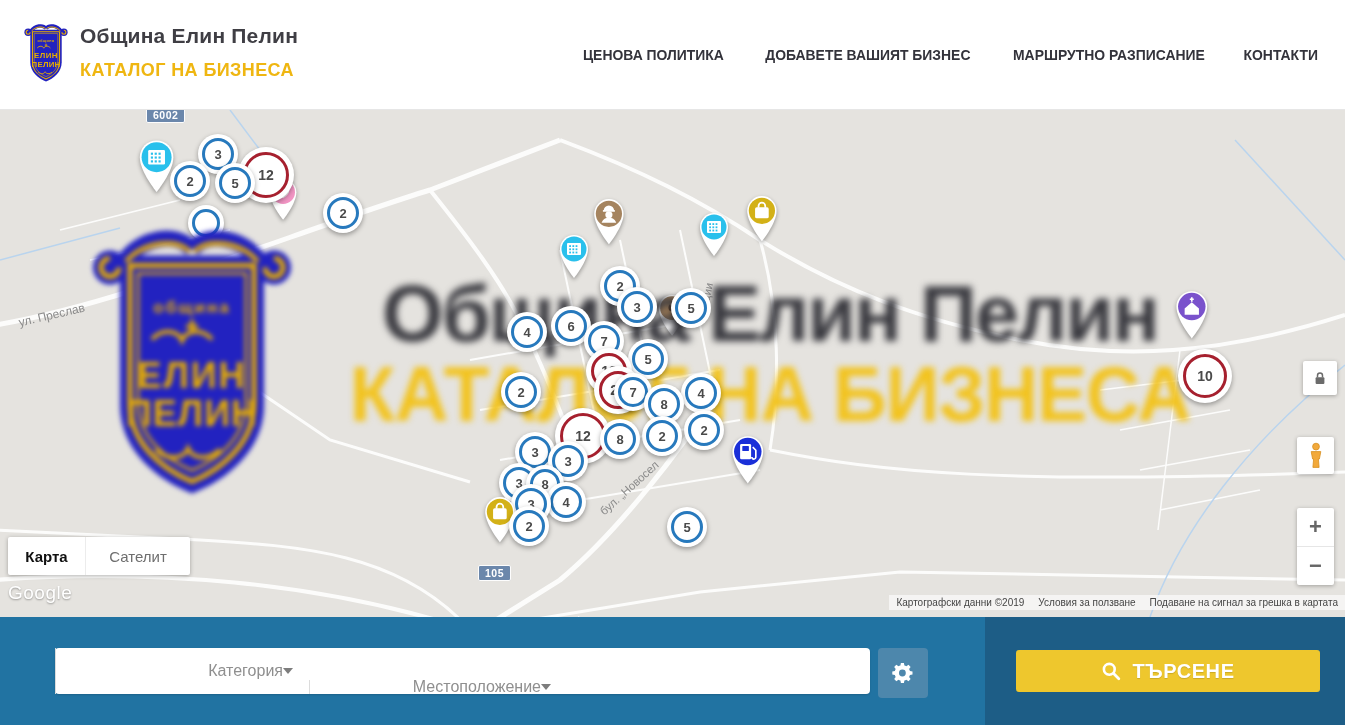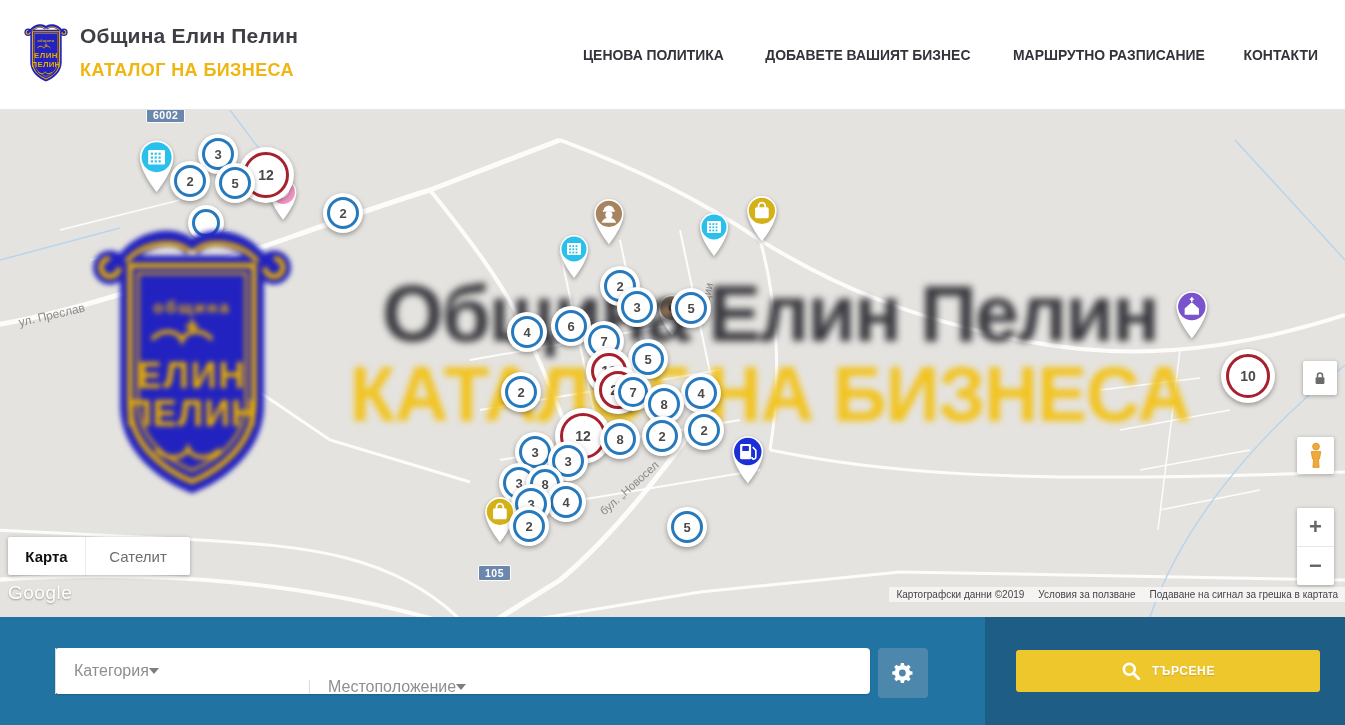--- a/index.html
+++ b/index.html
@@ -41,21 +41,21 @@
   .pin{position:absolute;filter:drop-shadow(0 2px 2px rgba(0,0,0,.35));cursor:pointer;}
 
   
   .maptype{position:absolute;left:8px;top:427px;height:38px;display:flex;background:#fff;border-radius:2px;
     box-shadow:0 1px 4px rgba(0,0,0,.3);z-index:600;overflow:hidden;}
   .maptype .seg{display:flex;align-items:center;justify-content:center;font-size:15px;cursor:pointer;}
   .maptype .seg.sel{width:77px;font-weight:700;color:#111;}
   .maptype .seg.uns{width:104px;color:#6e6e6e;border-left:1px solid #ececec;}
   .glogo{position:absolute;left:8px;top:472px;z-index:600;color:#fff;font-size:19px;font-weight:500;
     letter-spacing:.5px;text-shadow:0 1px 2px rgba(0,0,0,.35);}
-  .attrib{position:absolute;right:0;bottom:15px;z-index:600;display:flex;gap:0;
+  .attrib{position:absolute;right:0;bottom:7px;z-index:600;display:flex;gap:0;
     background:rgba(250,250,250,.75);font-size:10px;color:#454545;align-items:center;}
   .attrib span{padding:2px 7px;white-space:nowrap;}
   .attrib .lnk{cursor:pointer;}
   .sq-btn{position:absolute;background:#fff;border-radius:2px;box-shadow:0 1px 4px rgba(0,0,0,.3);
     display:flex;align-items:center;justify-content:center;z-index:600;cursor:pointer;}
   .lock-btn{left:1303px;top:251px;width:34px;height:34px;}
   .peg-btn{left:1297px;top:327px;width:37px;height:37px;}
   .zoomctl{position:absolute;left:1297px;top:398px;width:37px;height:77px;background:#fff;border-radius:2px;
     box-shadow:0 1px 4px rgba(0,0,0,.3);z-index:600;display:flex;flex-direction:column;}
   .zoomctl div{flex:1;display:flex;align-items:center;justify-content:center;font-size:22px;
@@ -65,31 +65,31 @@
   
   .searchbar{position:absolute;left:0;top:617px;width:1345px;height:108px;background:#2173a2;}
   .searchbar .panel{position:absolute;left:985px;top:0;width:360px;height:108px;background:#1d5d86;}
   .sform{position:absolute;left:55px;top:31px;width:815px;height:46px;background:#fff;border-radius:4px;
     display:flex;box-shadow:0 1px 2px rgba(0,0,0,.15);}
   .sseg{display:flex;align-items:center;box-sizing:border-box;}
   .seg-kw{width:303px;padding-left:16px;gap:11px;}
   .seg-kw input{border:none;outline:none;flex:1;font-size:16px;color:#555;
     font-family:"Liberation Sans",sans-serif;background:transparent;}
   .seg-kw input::placeholder{color:#9a9a9a;}
-  .seg-dd{border-left:1px solid #dcdcdc;padding:0 16px 0 18px;justify-content:flex-start;cursor:pointer;}
+  .seg-dd{border-left:1px solid #dcdcdc;padding:0 16px 0 18px;justify-content:flex-end;cursor:pointer;}
   .seg-cat{width:254px;}
   .seg-loc{width:258px;margin-top:32px;}
   .dd-label{font-size:16px;color:#8f8f8f;}
   .caret{width:0;height:0;border-left:5px solid transparent;border-right:5px solid transparent;
     border-top:6px solid #7d7d7d;}
   .gear-btn{position:absolute;left:878px;top:31px;width:50px;height:50px;background:#4d87ac;border:none;
     border-radius:4px;display:flex;align-items:center;justify-content:center;cursor:pointer;}
   .search-btn{position:absolute;left:1016px;top:33px;width:304px;height:42px;background:#eec72d;border:none;
     border-radius:3px;display:flex;align-items:center;justify-content:center;gap:11px;cursor:pointer;
-    color:#fff;font-size:12px;font-weight:700;letter-spacing:.6px;font-family:"Liberation Sans",sans-serif;
+    color:#fff;font-size:20px;font-weight:700;letter-spacing:.6px;font-family:"Liberation Sans",sans-serif;
     text-shadow:0 1px 1px rgba(0,0,0,.15);}
 </style>
 </head>
 <body>
 
 <div class="stage">
 
   <div class="header">
     <div class="brand">
       <svg width="48" height="64" viewBox="0 0 220 285">
@@ -386,21 +386,21 @@
           <span class="cnt">4</span>
         </div>
         <div class="cluster" style="height: 40px; width: 40px; left: 509px; top: 396px; z-index: 426;">
           <div class="ring"></div>
           <span class="cnt">2</span>
         </div>
         <div class="cluster" style="height: 40px; width: 40px; left: 667px; top: 397px; z-index: 427;">
           <div class="ring"></div>
           <span class="cnt">5</span>
         </div>
-        <div class="cluster red" style="height: 54px; width: 54px; left: 1221px; top: 239px; z-index: 276;">
+        <div class="cluster red" style="height: 54px; width: 54px; left: 1178px; top: 239px; z-index: 276;">
           <div class="ring"></div>
           <span class="cnt">10</span>
         </div>
       </div>
 
     <div class="maptype">
       <div class="seg sel">Карта</div>
       <div class="seg uns">Сателит</div>
     </div>
     <div class="glogo">Google</div>

